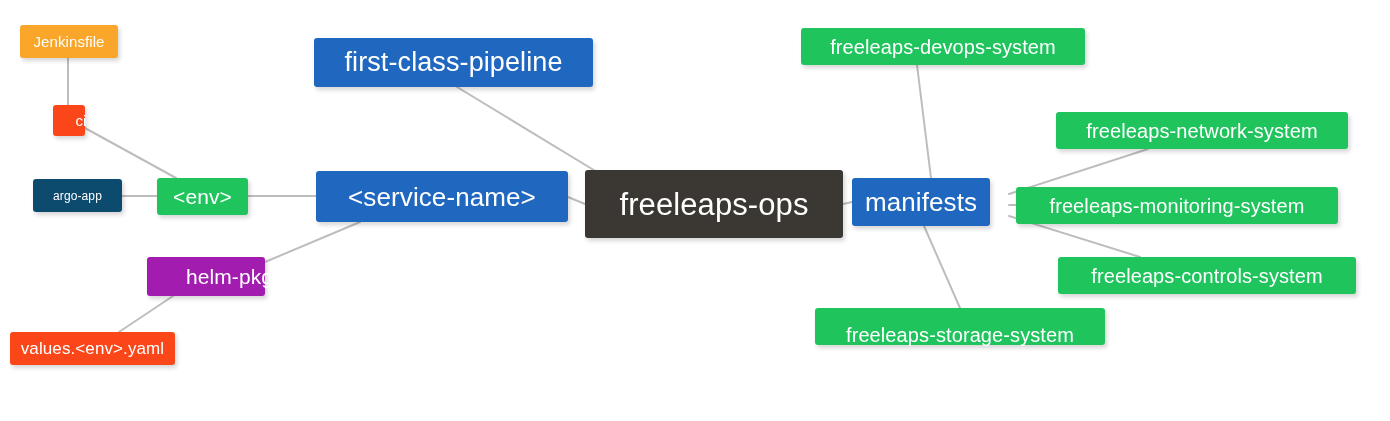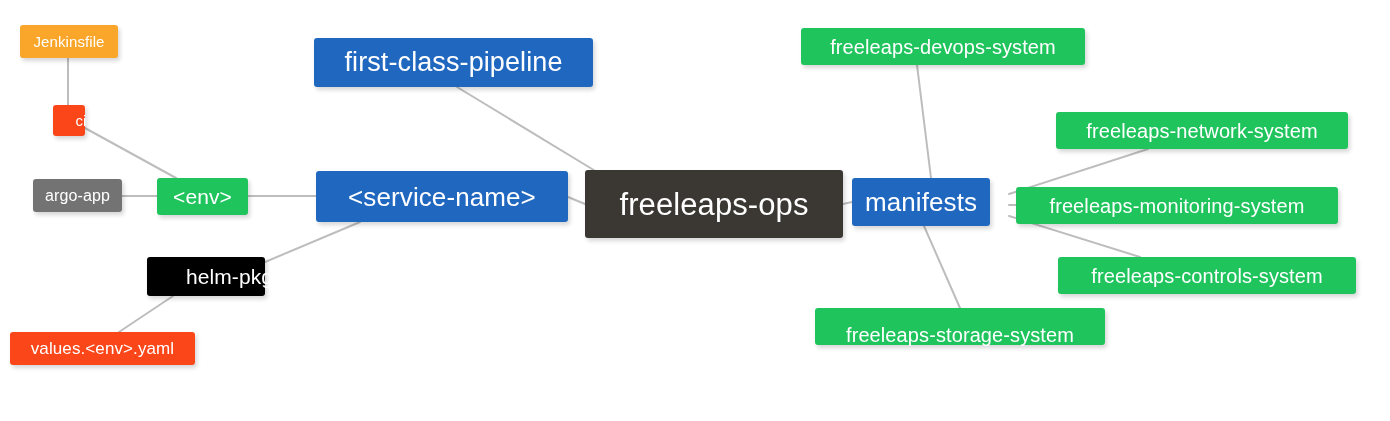--- a/index.html
+++ b/index.html
@@ -76,33 +76,33 @@
       </div>
       <div class="node" style="left: 314px; top: 38px; width: 279px; height: 49px; background: rgb(32, 103, 192); font-size: 27px;">
         <span class="node-label">first-class-pipeline</span>
       </div>
       <div class="node" style="left: 852px; top: 178px; width: 138px; height: 48px; background: rgb(32, 103, 192); font-size: 26px;">
         <span class="node-label">manifests</span>
       </div>
       <div class="node" style="left: 157px; top: 178px; width: 91px; height: 37px; background: rgb(31, 196, 93); font-size: 21px; text-align: right;">
         <span class="node-label">&lt;env&gt;</span>
       </div>
-      <div class="node" style="left: 147px; top: 257px; width: 118px; height: 39px; background: #000000; font-size: 21px; padding-left: 47px;">
+      <div class="node" style="left: 147px; top: 257px; width: 118px; height: 39px; background: #a21caf; font-size: 21px; padding-left: 47px;">
         <span class="node-label">helm-pkg</span>
       </div>
       <div class="node" style="left: 20px; top: 25px; width: 98px; height: 33px; background: rgb(249, 166, 42); font-size: 15px;">
         <span class="node-label">Jenkinsfile</span>
       </div>
       <div class="node" style="left: 53px; top: 105px; width: 32px; height: 31px; background: rgb(250, 70, 24); font-size: 15px; padding-left: 24px;">
         <span class="node-label">ci</span>
       </div>
-      <div class="node" style="left: 33px; top: 179px; width: 89px; height: 33px; background: #737373; font-size: 16px;">
+      <div class="node" style="left: 33px; top: 179px; width: 89px; height: 33px; background: #0c4a6e; font-size: 12px;">
         <span class="node-label">argo-app</span>
       </div>
-      <div class="node" style="left: 10px; top: 332px; width: 185px; height: 33px; background: rgb(250, 70, 24); font-size: 17px;">
+      <div class="node" style="left: 10px; top: 332px; width: 165px; height: 33px; background: rgb(250, 70, 24); font-size: 17px;">
         <span class="node-label">values.&lt;env&gt;.yaml</span>
       </div>
       <div class="node" style="left: 801px; top: 28px; width: 284px; height: 37px; background: rgb(31, 196, 93); font-size: 20px;">
         <span class="node-label">freeleaps-devops-system</span>
       </div>
       <div class="node" style="left: 1056px; top: 112px; width: 292px; height: 37px; background: rgb(31, 196, 93); font-size: 20px;">
         <span class="node-label">freeleaps-network-system</span>
       </div>
       <div class="node" style="left: 1016px; top: 187px; width: 322px; height: 37px; background: rgb(31, 196, 93); font-size: 20px;">
         <span class="node-label">freeleaps-monitoring-system</span>

